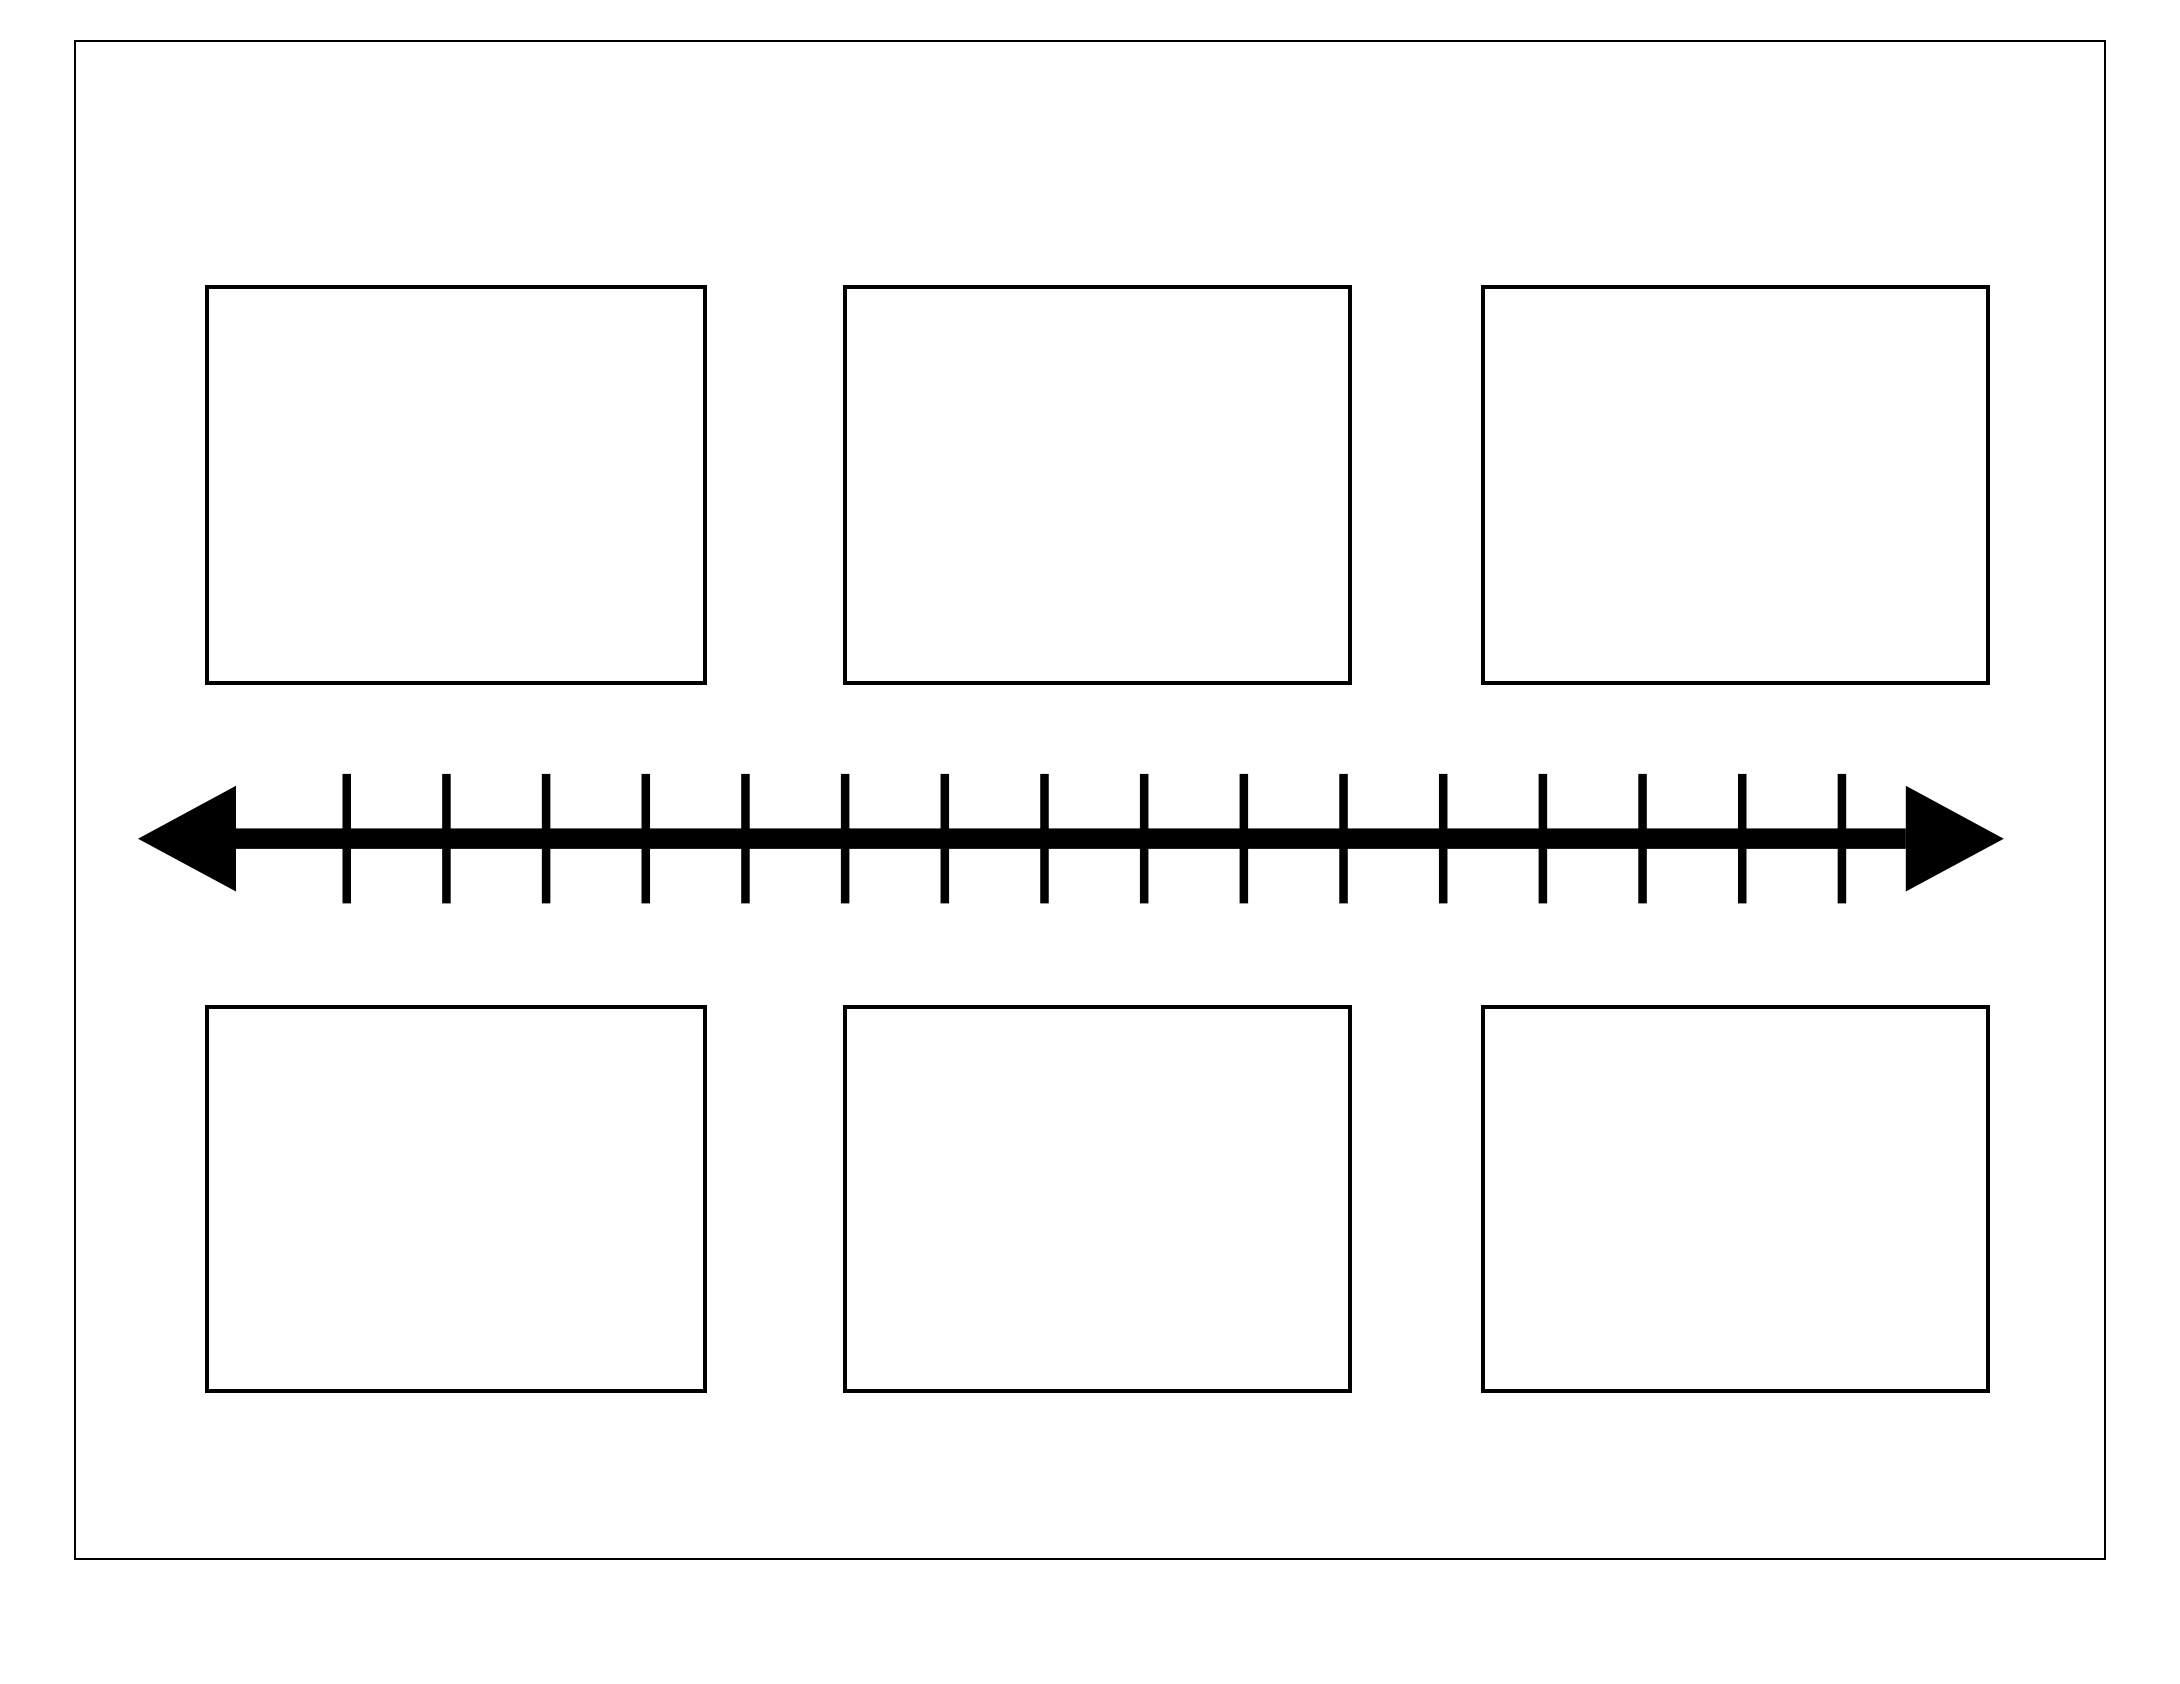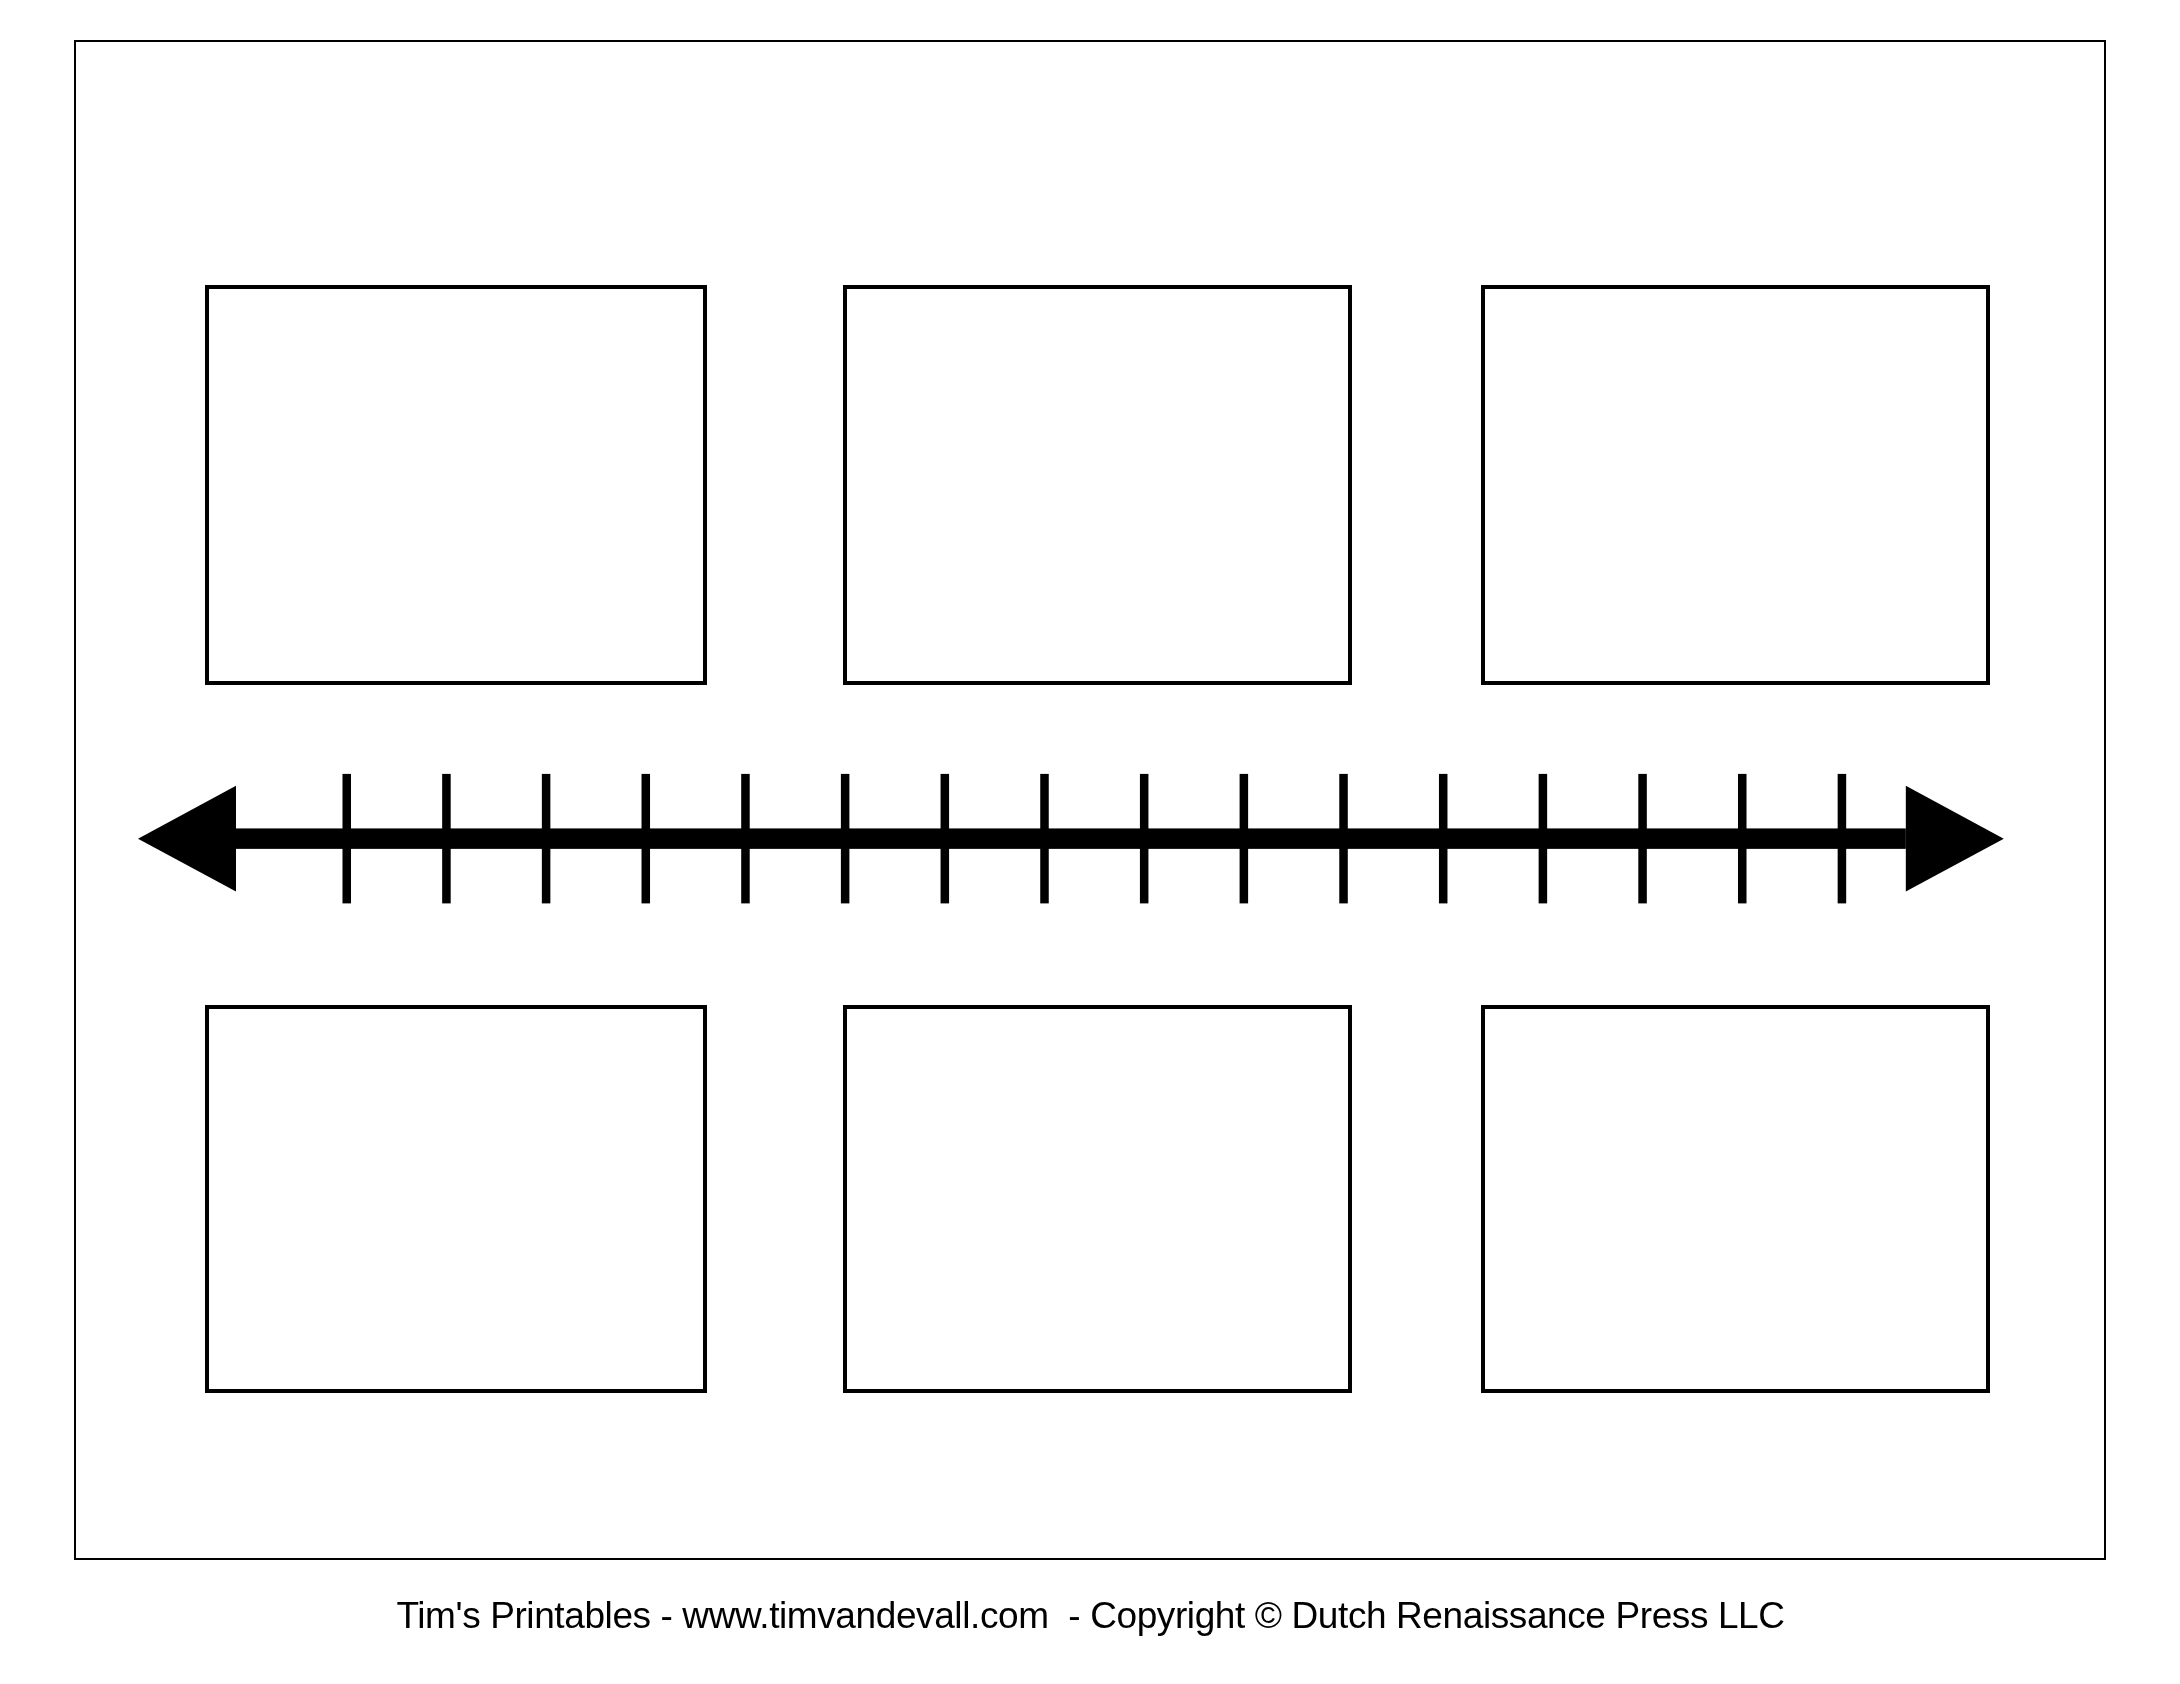--- a/index.html
+++ b/index.html
@@ -116,16 +116,15 @@
           <rect x="1572" y="28" width="10" height="152" fill="#000000"></rect>
           <rect x="1689" y="28" width="10" height="152" fill="#000000"></rect>
           <rect x="1806" y="28" width="10" height="152" fill="#000000"></rect>
           <rect x="1923" y="28" width="10" height="152" fill="#000000"></rect>
           <rect x="2040" y="28" width="10" height="152" fill="#000000"></rect>
           <rect x="2157" y="28" width="10" height="152" fill="#000000"></rect>
         </g>
     </svg>
   </div>
 
-  <div id="footer-credit">Tim's Printables - www.timvandevall.com  - Copyright © Dutch Renaissance Press LLC</div>
 
 </div>
 
 
 </body></html>

